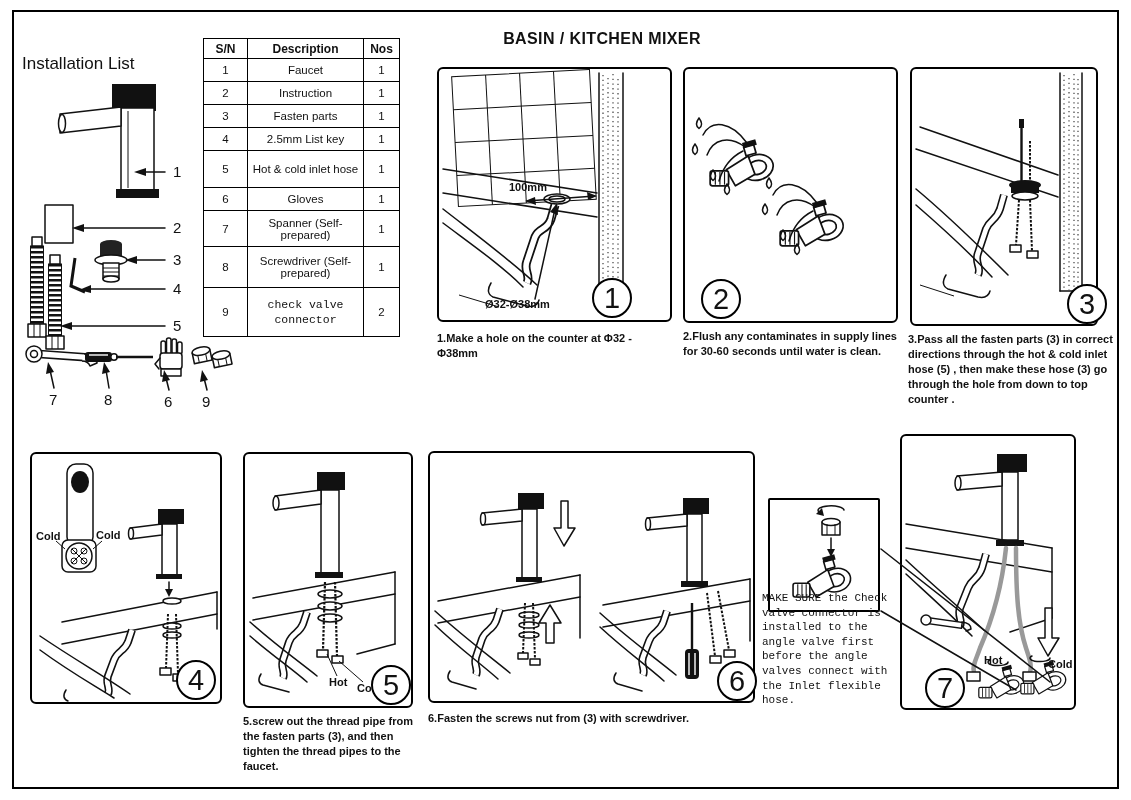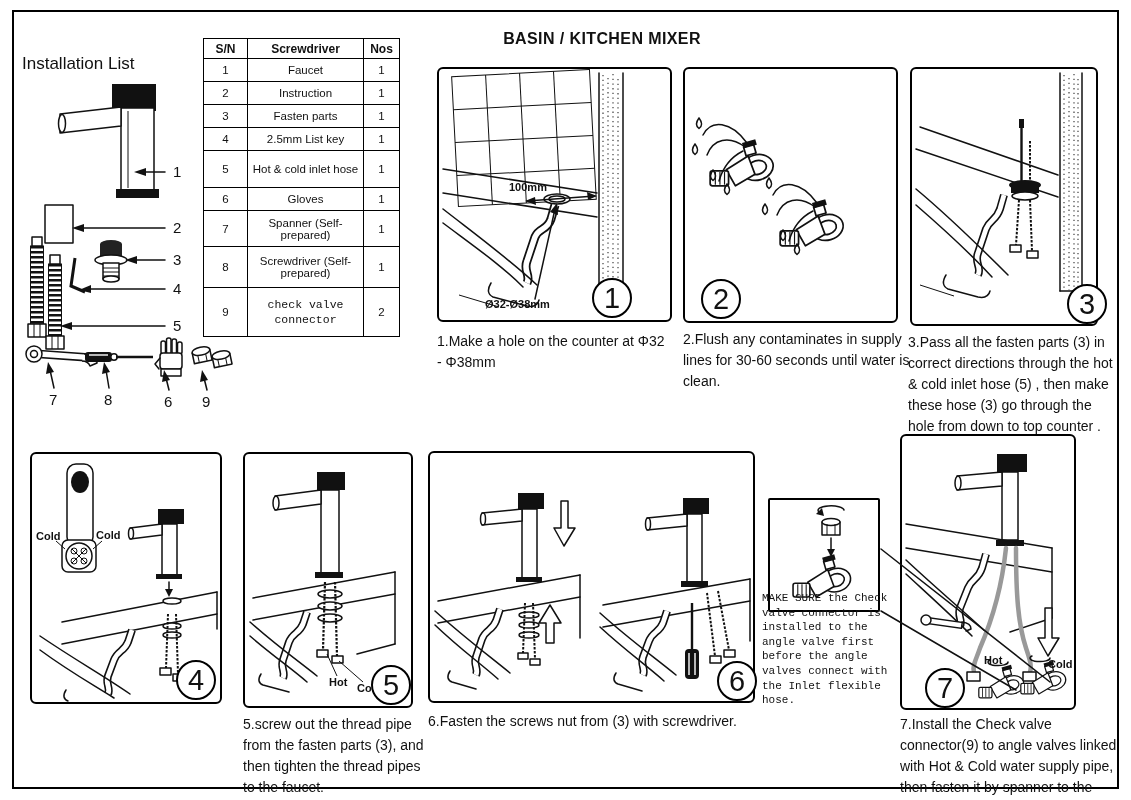--- a/index.html
+++ b/index.html
@@ -12,21 +12,21 @@
   
   table.parts{position:absolute;left:203px;top:38px;border-collapse:collapse;background:#fff;table-layout:fixed;}
   table.parts th,table.parts td{border:1.6px solid #000;text-align:center;vertical-align:middle;
               font-size:11.5px;padding:1px 2px;box-sizing:border-box;}
   table.parts th{font-weight:bold;font-size:12px;height:20px;text-align:center;}
   col.c-sn{width:44px}col.c-desc{width:116px}col.c-nos{width:36px}
   tr.h23{height:23px}tr.h37{height:37px}tr.h36{height:36px}tr.h41{height:41px}tr.h49{height:49px}
   td.mono{font-family:"Liberation Mono","DejaVu Sans Mono",monospace;font-size:13px;line-height:15px;}
   
   .panel{position:absolute;background:#fff;border:2px solid #000;border-radius:6px;box-sizing:border-box;}
-  .caption{position:absolute;font-size:14px;font-weight:normal;line-height:21px;}
+  .caption{position:absolute;font-size:11px;font-weight:bold;line-height:15px;}
   .stepnum{position:absolute;width:40px;height:40px;border:2.5px solid #000;border-radius:50%;
            background:#fff;font-size:29px;line-height:36px;text-align:center;box-sizing:border-box;}
   .plbl{position:absolute;font-size:11px;font-weight:bold;white-space:nowrap;}
   .note-text{position:absolute;left:762px;top:591px;width:132px;
              font-family:"Liberation Mono","DejaVu Sans Mono",monospace;font-size:11px;line-height:14.6px;}
   
   .ln{stroke:#111;stroke-width:1.5;fill:none;stroke-linecap:round;stroke-linejoin:round;}
   .lnf{stroke:#111;stroke-width:1.5;fill:#fff;stroke-linejoin:round;}
   .thin{stroke:#111;stroke-width:1;fill:none;}
   .fill{fill:#111;stroke:none;}
@@ -180,21 +180,21 @@
   
   <table class="parts">
     <colgroup>
         <col class="c-sn">
         <col class="c-desc">
         <col class="c-nos">
       </colgroup>
     <tbody>
         <tr>
       <th>S/N</th>
-      <th>Screwdriver</th>
+      <th>Description</th>
       <th>Nos</th>
     </tr>
     <tr class="h23">
           <td>1</td>
           <td>Faucet</td>
           <td>1</td>
         </tr>
     <tr class="h23">
           <td>2</td>
           <td>Instruction</td>
@@ -593,21 +593,20 @@
       </g>
       <g>
         <use href="#valve" transform="translate(76,230) scale(0.82)"></use>
         <use href="#valve" transform="translate(118,226) scale(0.82)"></use>
       </g>
     </svg>
     <span class="plbl" style="left:82px;top:218px;">Hot</span>
     <span class="plbl" style="left:146px;top:222px;">Cold</span>
     <div class="stepnum" style="left:23px;top:232px;">7</div>
   </div>
-  <div class="caption" style="left:900px;top:714px;width:218px;">7.Install the Check valve connector(9) to angle valves linked with Hot &amp; Cold water supply pipe, then fasten it by spanner to the other end of the Hot &amp; Cold Inlet flexible hose(5).</div>
 
   
   <svg class="overlay" width="1131" height="800">
     <line x1="881" y1="549" x2="1050" y2="682" class="ln"></line>
     <line x1="881" y1="611" x2="1016" y2="690" class="ln"></line>
   </svg>
 
 </div>
 
 </body></html>

